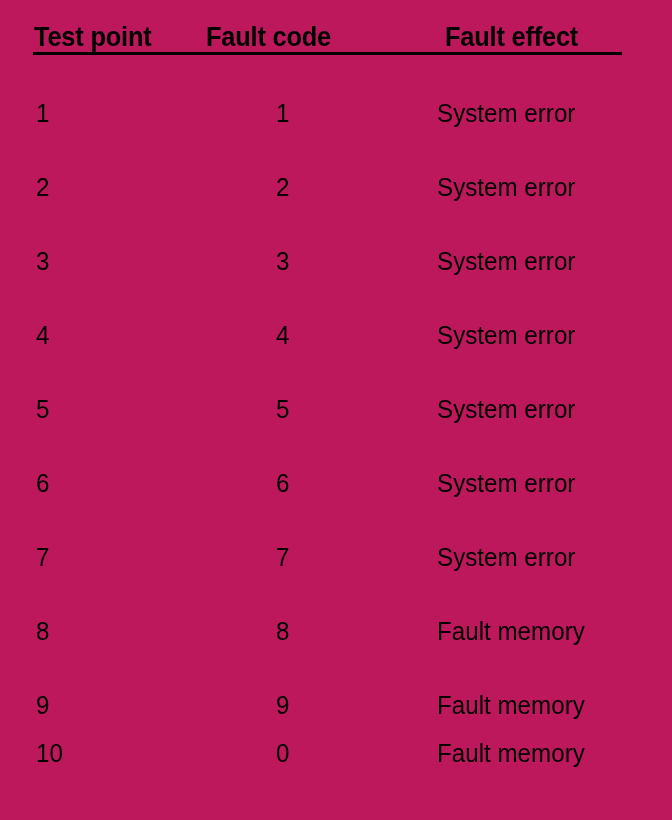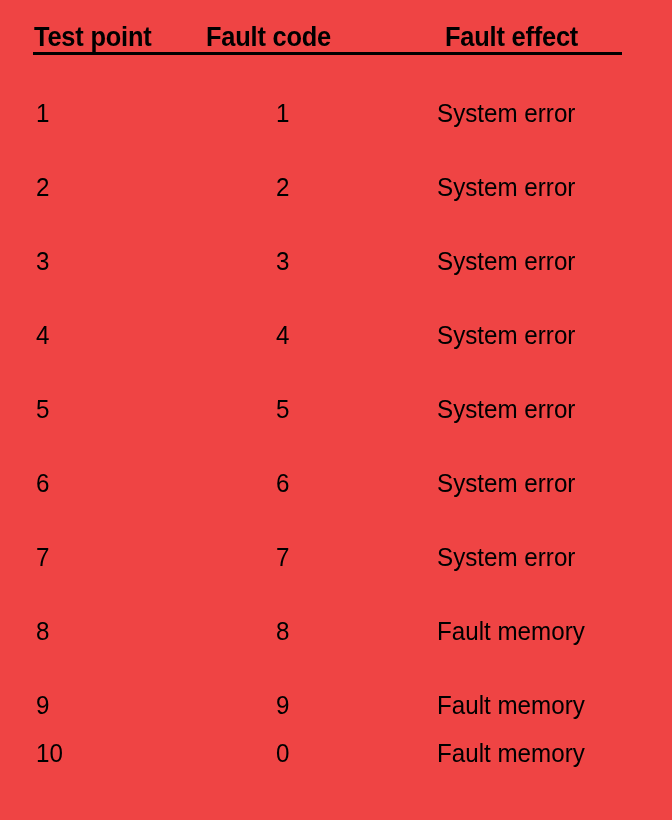--- a/index.html
+++ b/index.html
@@ -12,21 +12,21 @@
     height: 820px;
     overflow: hidden;
     font-family: "Liberation Sans", "DejaVu Sans", sans-serif;
     color: #000000;
     -webkit-font-smoothing: none;
   }
   .page {
     position: relative;
     width: 672px;
     height: 820px;
-    background: #ef4444;
+    background: #be185d;
   }
 
   
   .thead {
     position: absolute;
     left: 0;
     top: 22px;
     width: 672px;
     height: 40px;
   }

